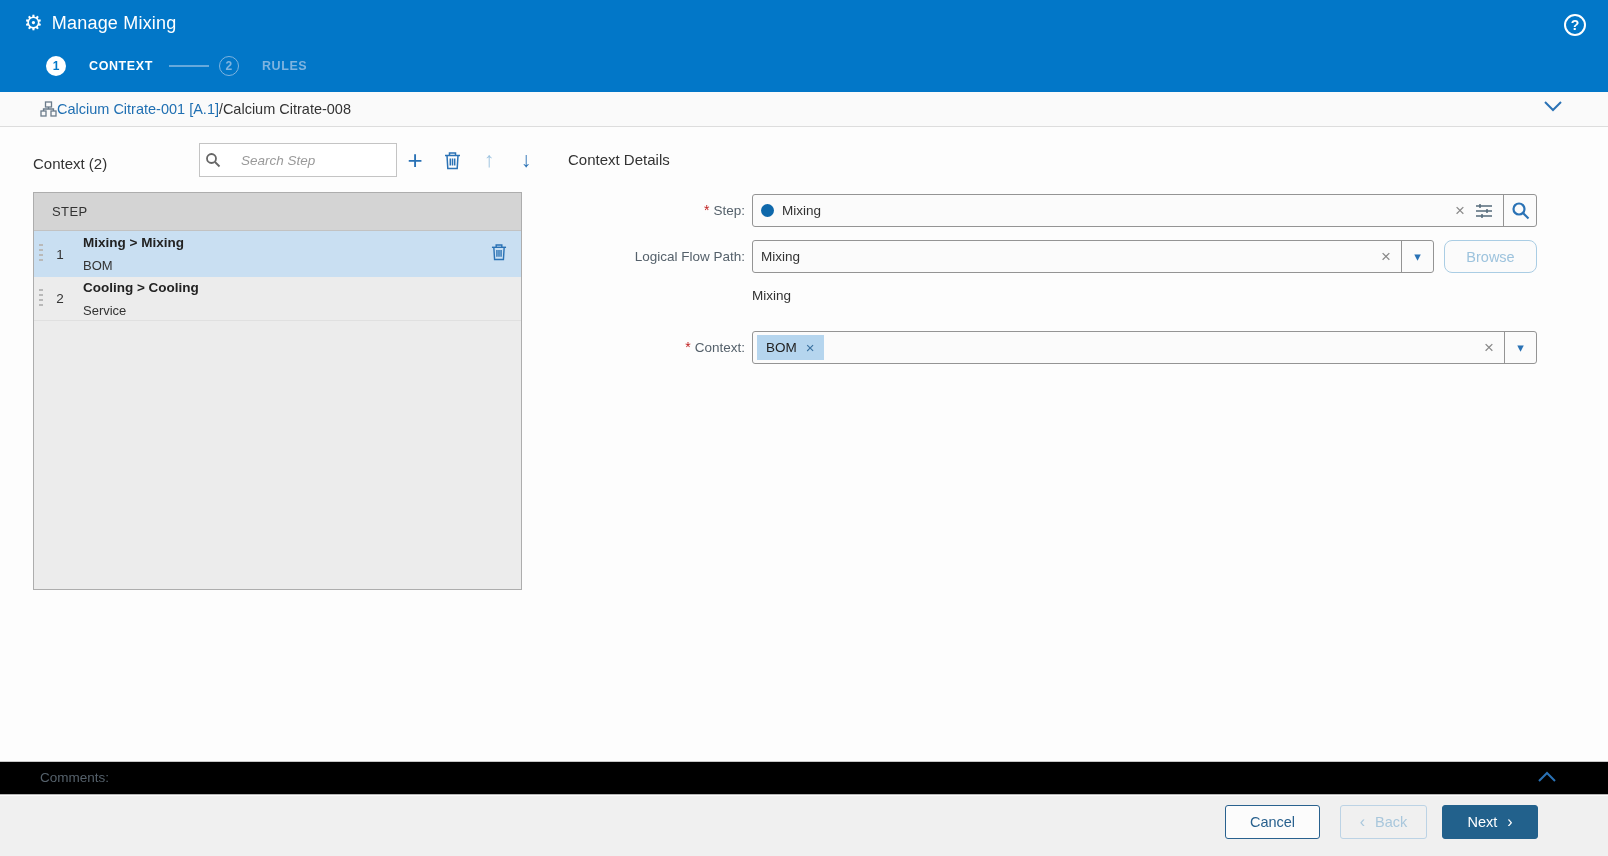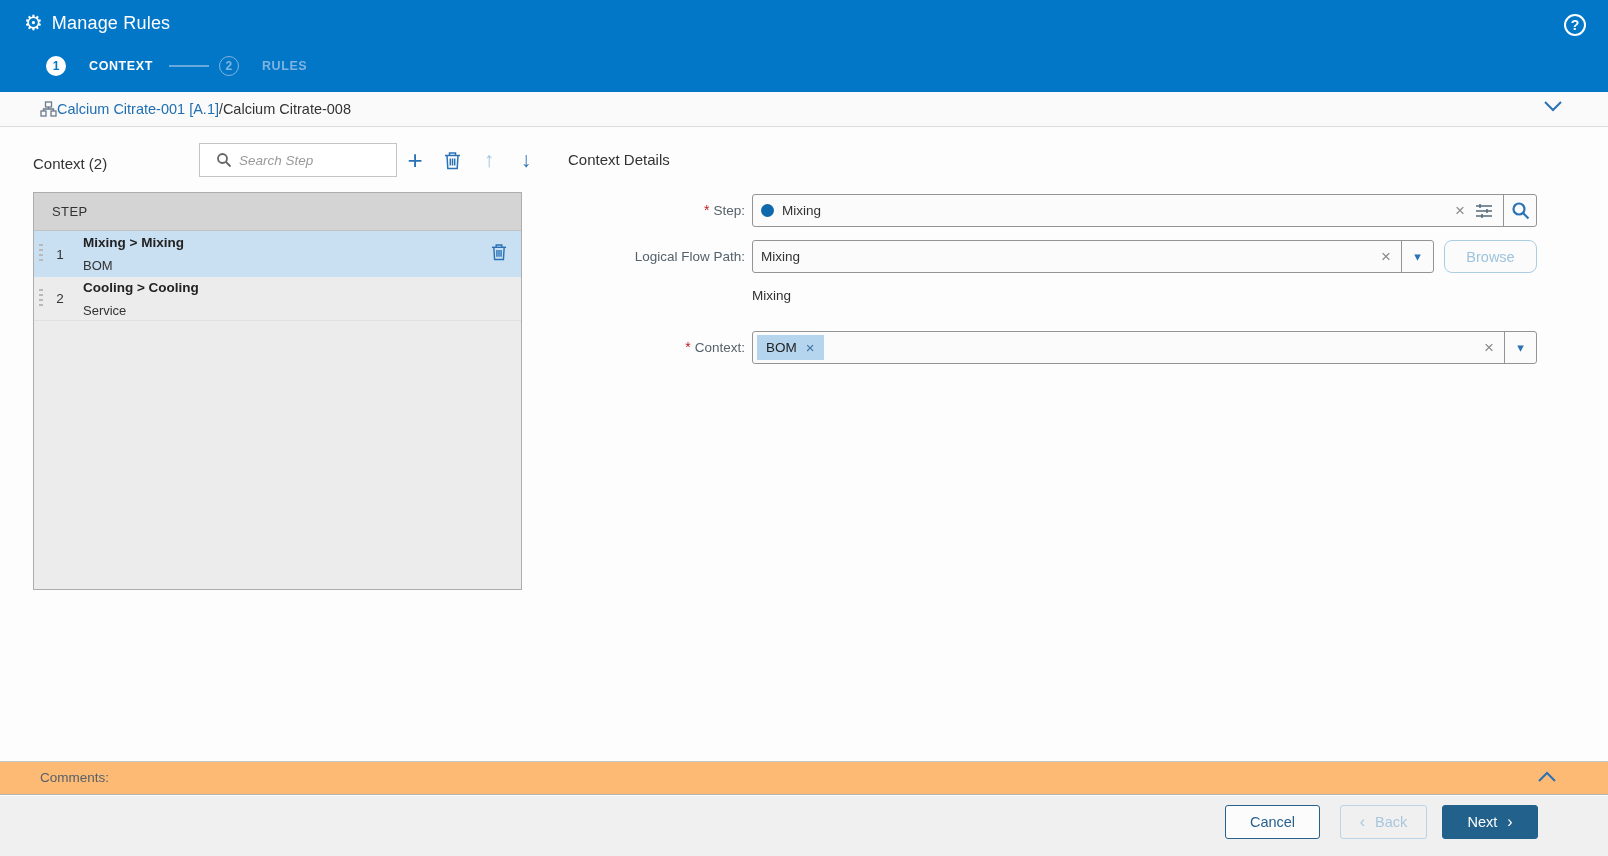--- a/index.html
+++ b/index.html
@@ -27,21 +27,21 @@
   .crumb-bar { position:absolute; left:0; top:92px; width:1608px; height:35px; background:#fafafa; border-bottom:1px solid #ddd; }
   .crumb-inner { position:absolute; left:40px; top:0; height:34px; display:flex; align-items:center; gap:0; }
   .crumb-link { color:#1f6fb2; font-size:14.5px; cursor:pointer; }
   .crumb-sep { color:#333; font-size:14px; }
   .crumb-cur { color:#333; font-size:14.5px; }
   .crumb-chevron { position:absolute; right:46px; top:9px; cursor:pointer; }
 
   
   .ctx-title { position:absolute; left:33px; top:155px; font-size:15px; color:#333; }
   .search-box { position:absolute; left:199px; top:143px; width:198px; height:34px; background:#fff; border:1px solid #c4c4c4;
-                display:flex; align-items:center; padding:0 16px; gap:7px; }
+                display:flex; align-items:center; padding:0 5px; gap:20px; }
   .search-box input { border:none; outline:none; background:transparent; font-family:"Liberation Sans",sans-serif;
                       font-size:13.5px; font-style:italic; color:#555; width:140px; }
   .search-box input::placeholder { color:#9a9a9a; font-style:italic; }
   .lp-toolbar { position:absolute; left:403px; top:144px; display:flex; align-items:center; gap:13px; height:32px; }
   .tb-btn { width:24px; height:28px; display:flex; align-items:center; justify-content:center; cursor:pointer; }
   .plus-glyph { font-size:26px; font-weight:300; color:#2a72b5; line-height:24px; }
   .arrow-glyph { font-size:21px; color:#2a72b5; }
   .arrow-glyph.disabled { color:#9dc3e0; }
 
   .steps-table { position:absolute; left:33px; top:192px; width:489px; height:398px; border:1px solid #adadad; background:#ececec; }
@@ -72,42 +72,42 @@
   .search-seg { width:33px; border-left:1px solid #949494; display:flex; align-items:center; justify-content:center; cursor:pointer; }
   .obj-circle { width:13px; height:13px; border-radius:50%; background:#0e68ab; flex:0 0 auto; }
   .fld-value { font-size:13.5px; color:#333; white-space:nowrap; overflow:hidden; }
   .chip { background:#b5d5ee; height:25px; display:flex; align-items:center; gap:9px; padding:0 9px; font-size:13.5px; color:#222; }
   .chip-x { color:#3a719f; font-size:15px; cursor:pointer; line-height:15px; }
   .browse-btn { position:absolute; left:1444px; top:240px; width:93px; height:33px; border:1px solid #aacde4; border-radius:8px;
                 background:#fbfbfb; color:#9dc3dd; font-size:14.5px; display:flex; align-items:center; justify-content:center; }
   .path-text { position:absolute; left:752px; top:288px; font-size:13.5px; color:#333; }
 
   
-  .comments-bar { position:absolute; left:0; top:761px; width:1608px; height:34px; background:#fdba74;
+  .comments-bar { position:absolute; left:0; top:761px; width:1608px; height:34px; background:#000000;
                   border-top:1px solid #c8c8c8; border-bottom:1px solid #b5b5b5; }
   .comments-label { position:absolute; left:40px; top:8px; font-size:13.5px; color:#55616b; }
   .comments-chevron { position:absolute; right:52px; top:9px; cursor:pointer; }
   .footer { position:absolute; left:0; top:796px; width:1608px; height:60px; background:#f0f0f0; }
   .btn { position:absolute; top:9px; height:34px; border-radius:3px; display:flex; align-items:center; justify-content:center;
          gap:10px; font-size:14.5px; cursor:pointer; font-family:"Liberation Sans",sans-serif; }
   .btn-cancel { left:1225px; width:95px; background:#fcfcfc; border:1px solid #29618e; color:#29618e; }
   .btn-back { left:1340px; width:87px; background:transparent; border:1px solid #bcd3e5; color:#a9c7dc; cursor:default; }
   .btn-next { left:1442px; width:96px; background:#22618c; border:1px solid #22618c; color:#fff; }
   .btn-chevron { font-size:16px; line-height:16px; }
   svg { display:block; }
 </style>
 </head>
 <body>
 
 <div id="app">
 
   <div class="hdr">
     <div class="hdr-title-row">
       <span class="gear-glyph">⚙</span>
-      <span class="hdr-title">Manage Rules</span>
+      <span class="hdr-title">Manage Mixing</span>
     </div>
     <div class="help-btn">
       <span>?</span>
     </div>
     <div class="stepper">
       <div class="step-circle active">1</div>
       <span class="step-label active">CONTEXT</span>
       <span class="step-line"></span>
       <div class="step-circle inactive">2</div>
       <span class="step-label inactive">RULES</span>

